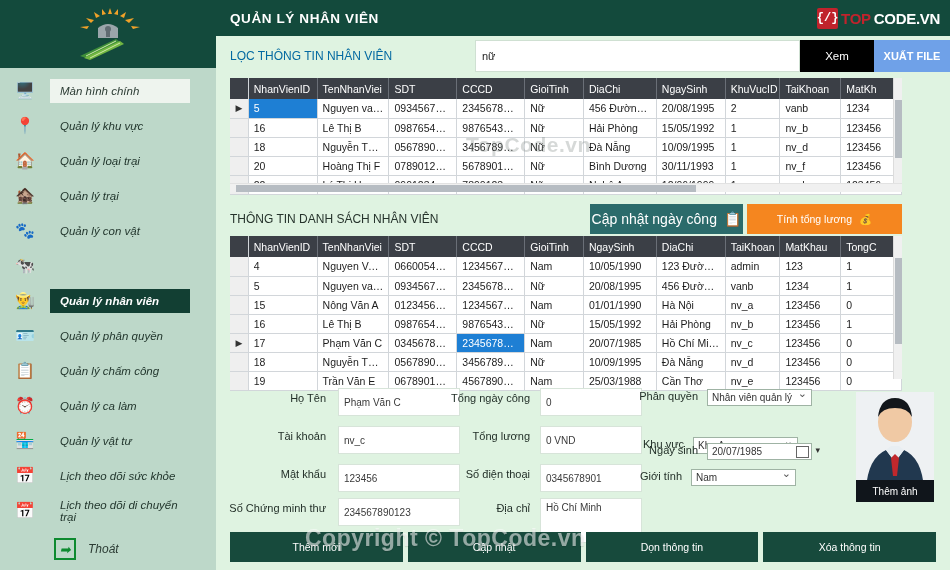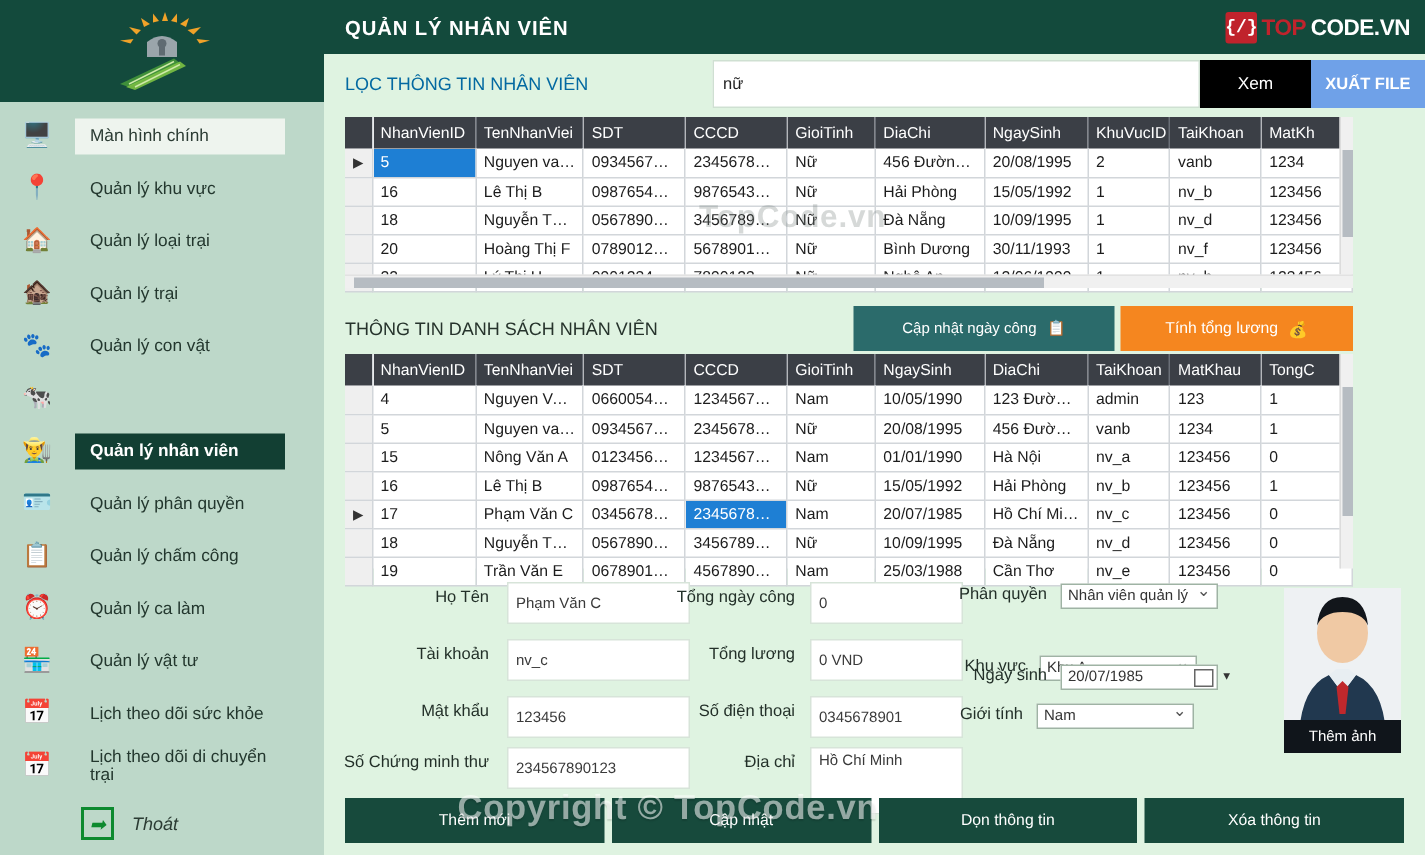--- a/index.html
+++ b/index.html
@@ -25,21 +25,21 @@
     display:flex; align-items:center; justify-content:center;
   }
   .logo-mark { width:64px; height:52px; position:relative; }
   .nav { flex:1; padding-top:6px; display:flex; flex-direction:column; gap:1px; }
   .nav-item {
     height:34px; display:flex; align-items:center;
     padding-left:12px; gap:12px; cursor:pointer;
   }
   .nav-item .ico { width:26px; height:24px; flex:none; display:flex; align-items:center; justify-content:center; font-size:16px; line-height:1; }
   .nav-item .lbl {
-    font-size:11.5px; color:#23372e; padding:6px 10px; flex:1; margin-right:26px;
+    font-size:11.5px; color:#23372e; padding:6px 10px; flex:1; margin-right:26px;font-style:italic;
   }
   .nav-item.active .lbl { background:#123f33; color:#ffffff; font-weight:bold; }
   .nav-item.soft .lbl { background:#eef4ee; color:#2b3b33; }
   .exit-row { height:46px; display:flex; align-items:center; gap:12px; padding-left:54px;font-style:italic; }
   .exit-box { width:22px;height:22px;border:2px solid #0d8a2f; position:relative; display:flex; align-items:center; justify-content:center; }
   .exit-box:after { content:"➡"; color:#0d8a2f; font-size:13px; line-height:1; }
   .exit-label { font-size:12px; color:#2b3b33; }
 
   
   .main { flex:1; position:relative; background:#dff3e1; }
@@ -102,21 +102,21 @@
   .vscroll .thumb { position:absolute; left:1px; width:7px; background:#b6bcc2; }
   .hscroll {
     height:9px; background:#f0f0f0; width:672px; margin-left:14px; position:relative; border-top:1px solid #e2e2e2;
   }
   .hscroll .thumb { position:absolute; top:1px; left:6px; height:7px; width:460px; background:#b6bcc2; }
 
   
   .sec2head { display:flex; align-items:center; margin:12px 0 0 14px; width:672px; height:30px; }
   .sec2title { font-size:12px; color:#26332c; flex:1; }
   .btn-capnhat {
-    width:174px;height:30px;background:#2b6b6b;color:#fff;border:none;font-size:10px;
+    width:153px;height:30px;background:#2b6b6b;color:#fff;border:none;font-size:14px;
     display:flex;align-items:center;justify-content:center;gap:7px;cursor:pointer;
     font-family:"Liberation Sans", sans-serif;
   }
   .btn-luong {
     width:155px;height:30px;background:#f5861f;color:#fff;border:none;font-size:10.5px;
     display:flex;align-items:center;justify-content:center;gap:7px;cursor:pointer;margin-left:4px;
     font-family:"Liberation Sans", sans-serif;
   }
 
   

